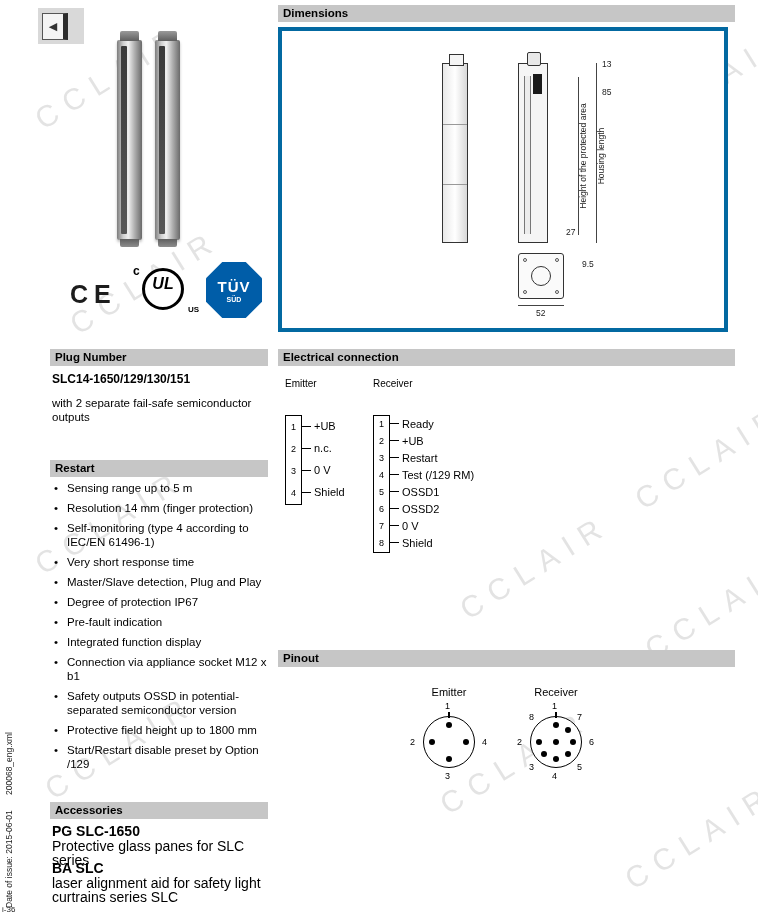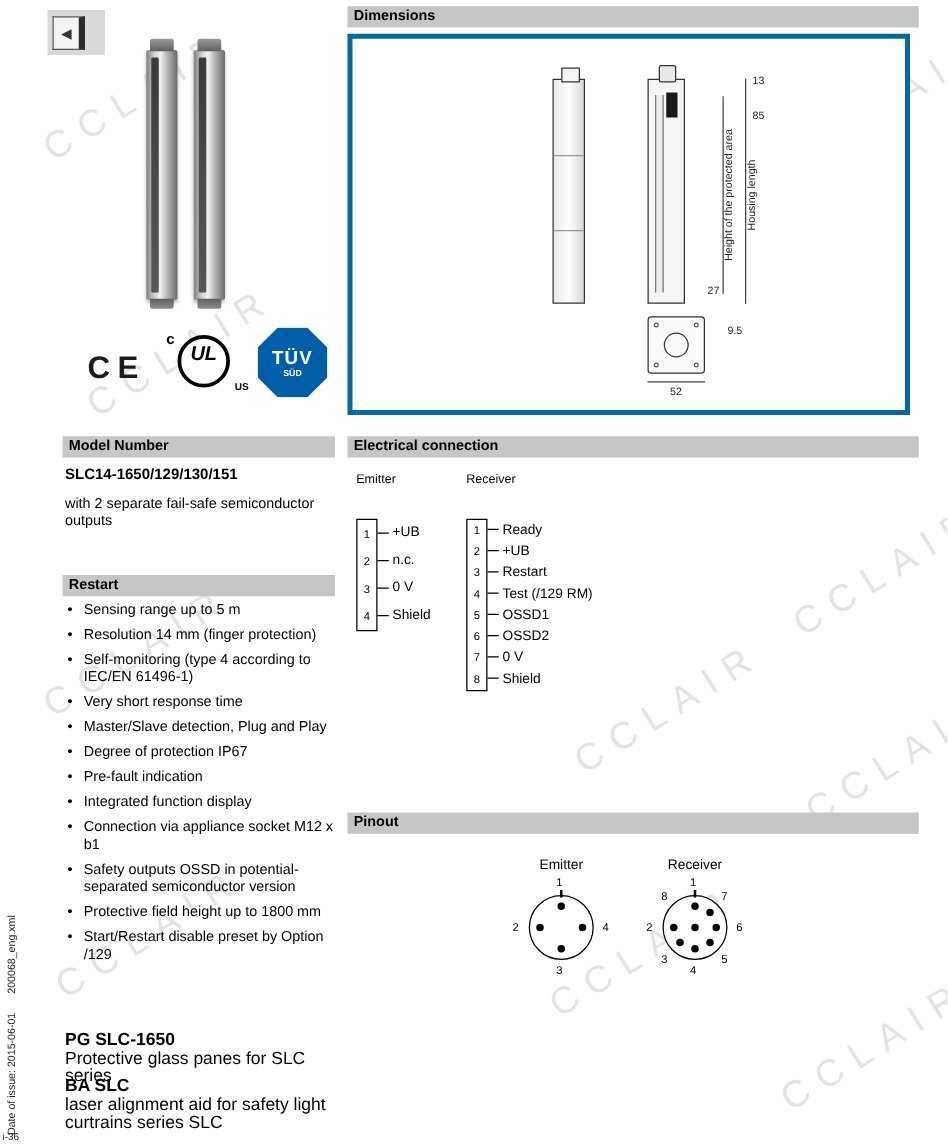--- a/index.html
+++ b/index.html
@@ -142,40 +142,41 @@
     <div class="ul-circle">
       <span class="ul-letters">UL</span>
     </div>
     <span class="ul-us">US</span>
   </div>
   <div class="tuv-badge">
     <div class="tuv-text">TÜV</div>
     <div class="tuv-sub">SÜD</div>
   </div>
 
-  <div class="sec-header left-col-header" style="top:349px;">Model Number</div>
+  <div class="sec-header left-col-header" style="top:349px;">Plug Number</div>
   <div class="model-name">SLC14-1650/129/130/151</div>
   <div class="model-desc">with 2 separate fail-safe semiconductor outputs</div>
 
   <div class="sec-header left-col-header" style="top:460px;">Restart</div>
   <ul class="features">
     <li>Sensing range up to 5 m</li>
     <li>Resolution 14 mm (finger protection)</li>
     <li>Self-monitoring (type 4 according to IEC/EN 61496-1)</li>
     <li>Very short response time</li>
     <li>Master/Slave detection, Plug and Play</li>
     <li>Degree of protection IP67</li>
     <li>Pre-fault indication</li>
     <li>Integrated function display</li>
     <li>Connection via appliance socket M12 x b1</li>
     <li>Safety outputs OSSD in potential-separated semiconductor version</li>
     <li>Protective field height up to 1800 mm</li>
     <li>Start/Restart disable preset by Option /129</li>
   </ul>
 
+  <div class="sec-header left-col-header" style="top:802px;">Accessories</div>
   <div class="acc-item" style="top:823px;">
     <div class="acc-name">PG SLC-1650</div>
     <div class="acc-desc">Protective glass panes for SLC series</div>
   </div>
   <div class="acc-item" style="top:860px;">
     <div class="acc-name">BA SLC</div>
     <div class="acc-desc">laser alignment aid for safety light curtrains series SLC</div>
   </div>
 
   <div class="sec-header right-col-header" style="top:5px;">Dimensions</div>

